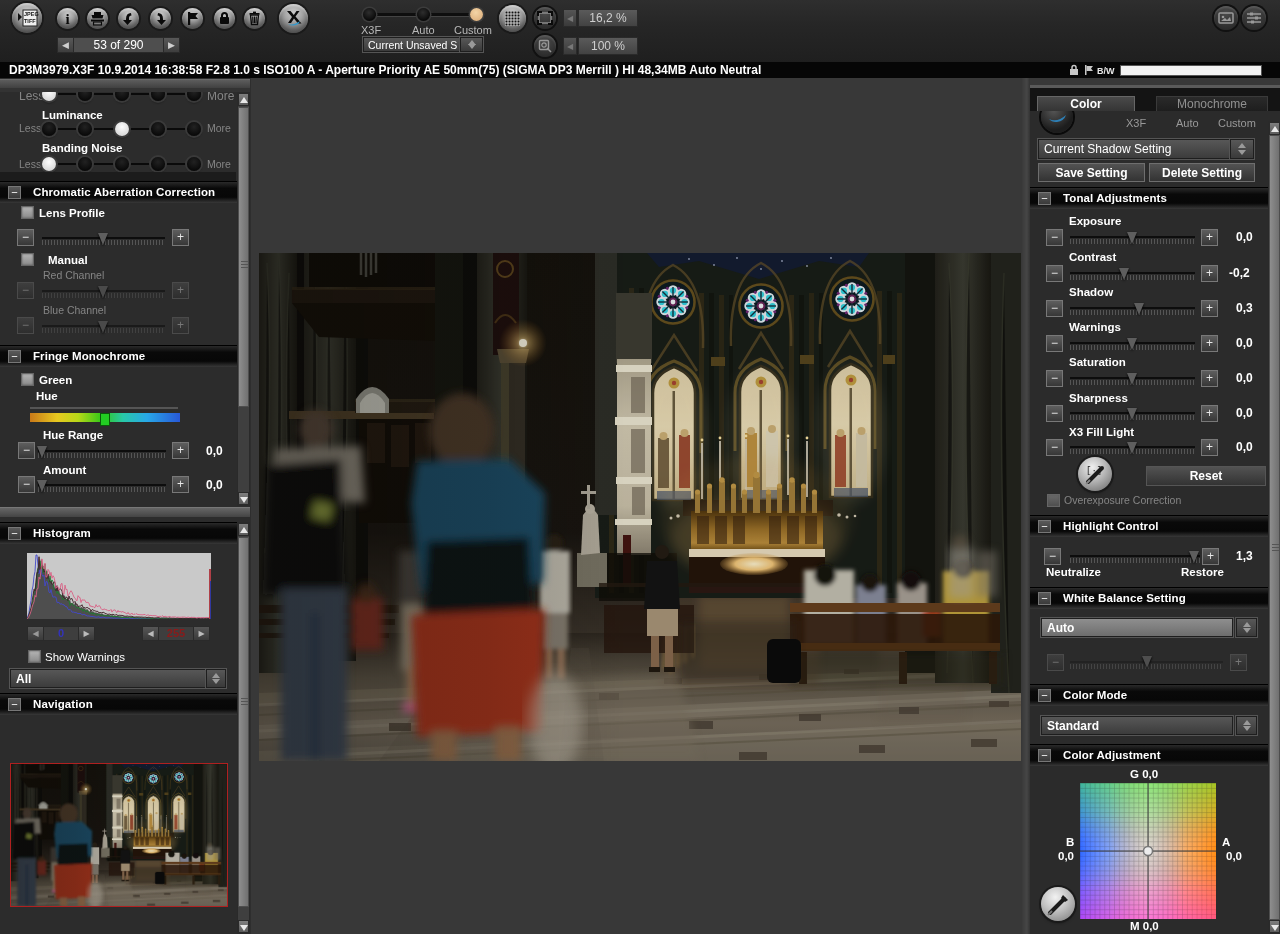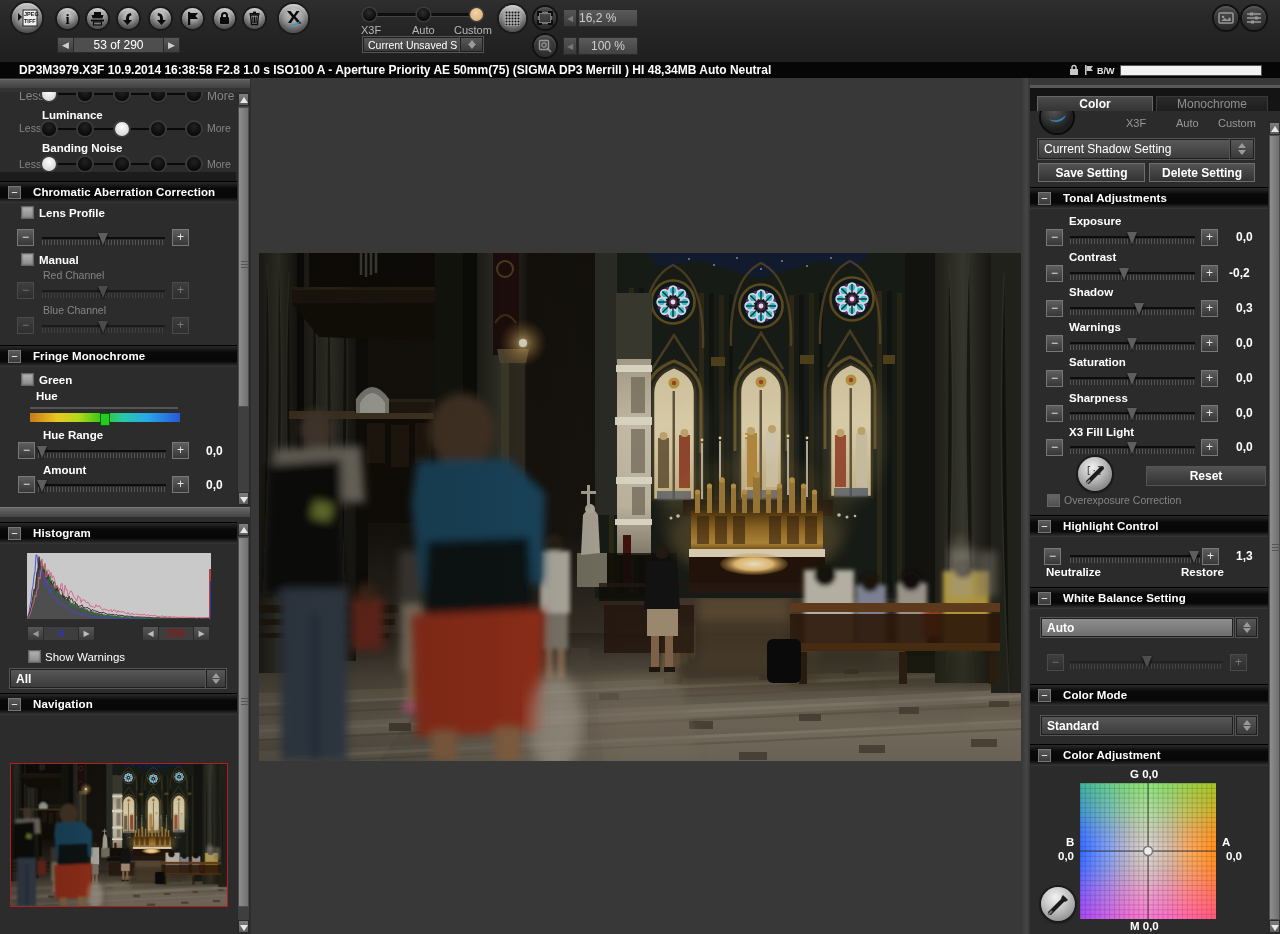--- a/index.html
+++ b/index.html
@@ -184,21 +184,21 @@
       <path d="M4 9 L4 5 L8 5 M14 5 L18 5 L18 9 M18 13 L18 17 L14 17 M8 17 L4 17 L4 13" fill="none" stroke="#0a0a0a" stroke-width="2"></path>
       </svg>
     <div class="cbtn dark" style="left:534px;top:35px;width:22px;height:22px"></div>
     <svg class="abs" style="left:534px;top:35px" width="22" height="22">
       <rect x="5.5" y="5.5" width="9" height="9" rx="1" fill="none" stroke="#999" stroke-width="1.4"></rect>
       <line x1="13" y1="13" x2="17" y2="17" stroke="#999" stroke-width="1.6"></line>
       <circle cx="10" cy="10" r="2.2" fill="none" stroke="#999" stroke-width="1.2"></circle>
       </svg>
 
     <div class="abs" style="left:563px;top:9px;width:14px;height:18px;background:linear-gradient(180deg,#555,#3a3a3a);border:1px solid #2a2a2a;color:#777;font-size:8px;line-height:17px;text-align:center">◀</div>
-    <div class="abs" style="left:578px;top:9px;width:60px;height:18px;background:linear-gradient(180deg,#5a5a5a,#424242);border:1px solid #2a2a2a;color:#cfcfcf;font-size:12px;line-height:16px;text-align:left">16,2 %</div>
+    <div class="abs" style="left:578px;top:9px;width:60px;height:18px;background:linear-gradient(180deg,#5a5a5a,#424242);border:1px solid #2a2a2a;color:#cfcfcf;font-size:12px;line-height:16px;text-align:center">16,2 %</div>
     <div class="abs" style="left:563px;top:37px;width:14px;height:18px;background:linear-gradient(180deg,#555,#3a3a3a);border:1px solid #2a2a2a;color:#777;font-size:8px;line-height:17px;text-align:center">◀</div>
     <div class="abs" style="left:578px;top:37px;width:60px;height:18px;background:linear-gradient(180deg,#5a5a5a,#424242);border:1px solid #2a2a2a;color:#cfcfcf;font-size:12px;line-height:16px;text-align:center">100 %</div>
 
     <div class="cbtn dark" style="left:1214px;top:6px;width:24px;height:24px"></div>
     <svg class="abs" style="left:1214px;top:6px" width="24" height="24">
       <rect x="5" y="7" width="14" height="10" rx="1" fill="none" stroke="#9a9a9a" stroke-width="1.5"></rect>
       <circle cx="9" cy="11" r="1.3" fill="#9a9a9a"></circle>
         <path d="M7 15 L11 12 L13 14 L16 11 L17 15 Z" fill="#9a9a9a"></path>
       </svg>
     <div class="cbtn dark" style="left:1242px;top:6px;width:24px;height:24px"></div>
@@ -206,21 +206,21 @@
       <g stroke="#9a9a9a" stroke-width="1.5">
           <line x1="5" y1="8" x2="19" y2="8"></line>
           <line x1="5" y1="12" x2="19" y2="12"></line>
           <line x1="5" y1="16" x2="19" y2="16"></line>
         </g>
       <rect x="8" y="6.5" width="3" height="3" fill="#9a9a9a"></rect>
         <rect x="13" y="10.5" width="3" height="3" fill="#9a9a9a"></rect>
         <rect x="9" y="14.5" width="3" height="3" fill="#9a9a9a"></rect>
       </svg>
   </div>
-  <div id="titlebar" class="abs"><span style="padding-left:19px">DP3M3979.X3F 10.9.2014 16:38:58 F2.8 1.0 s ISO100 A - Aperture Priority AE 50mm(75) (SIGMA DP3 Merrill ) HI 48,34MB Auto Neutral</span>
+  <div id="titlebar" class="abs"><span style="padding-left:9px">DP3M3979.X3F 10.9.2014 16:38:58 F2.8 1.0 s ISO100 A - Aperture Priority AE 50mm(75) (SIGMA DP3 Merrill ) HI 48,34MB Auto Neutral</span>
     <svg class="abs" style="left:1068px;top:2px" width="50" height="12">
       <rect x="2" y="5" width="8" height="6" fill="#c8c8c8"></rect>
         <path d="M4 5 L4 3.5 Q4 1.5 6 1.5 Q8 1.5 8 3.5 L8 5" fill="none" stroke="#c8c8c8" stroke-width="1.5"></path>
       <rect x="17" y="1" width="1.5" height="10" fill="#c8c8c8"></rect>
         <path d="M18.5 2 L25 2 L23 4.5 L25 7 L18.5 7 Z" fill="#c8c8c8"></path>
       <text x="29" y="10" font-size="9" font-weight="bold" fill="#e8e8e8" font-family="Liberation Sans">B/W</text>
     </svg>
     <div class="abs" style="left:1120px;top:3px;width:142px;height:11px;background:#f2f2f2;border:1px solid #555"></div>
   </div>
   <div id="centerarea" class="abs">
@@ -761,21 +761,21 @@
         <div class="t">Chromatic Aberration Correction</div>
       </div>
     <div class="chk" style="left:21px;top:128px"></div>
     <div class="lbl" style="left:39px;top:129px;font-weight:bold">Lens Profile</div>
     <div class="sqbtn" style="left:17px;top:151px">−</div>
     <div class="track" style="left:42px;top:159px;width:123px"></div>
     <div class="ticks" style="left:42px;top:162px;width:123px"></div>
     <div class="thumb" style="left:98px;top:155px"></div>
     <div class="sqbtn" style="left:172px;top:151px">+</div>
     <div class="chk" style="left:21px;top:175px"></div>
-    <div class="lbl" style="left:39px;top:176px;font-weight:bold">Manual</div>
+    <div class="lbl" style="left:48px;top:176px;font-weight:bold">Manual</div>
     <div class="lbl dim" style="left:43px;top:191px">Red Channel</div>
     <div class="sqbtn dim" style="left:17px;top:204px">−</div>
     <div class="track" style="left:42px;top:212px;width:123px;background:#1a1a1a"></div>
     <div class="ticks" style="left:42px;top:215px;width:123px;opacity:.5"></div>
     <div class="thumb" style="left:98px;top:208px;border-top-color:#4a4a4a"></div>
     <div class="sqbtn dim" style="left:172px;top:204px">+</div>
     <div class="lbl dim" style="left:43px;top:226px">Blue Channel</div>
     <div class="sqbtn dim" style="left:17px;top:239px">−</div>
     <div class="track" style="left:42px;top:247px;width:123px;background:#1a1a1a"></div>
     <div class="ticks" style="left:42px;top:250px;width:123px;opacity:.5"></div>
@@ -863,21 +863,21 @@
         <div class="sb-grip" style="top:160px"></div>
           <div class="sb-grip" style="top:163px"></div>
           <div class="sb-grip" style="top:166px"></div>
       </div>
       <div class="sb-arrow down" style="bottom:0"></div>
     </div>
   </div>
   <div id="rightpanel" class="abs">
     <div class="abs" style="left:0;top:0;width:250px;height:3px;background:#5a5a5a"></div>
     <div class="abs" style="left:0;top:3px;width:250px;height:23px;background:#141414"></div>
-    <div class="abs" style="left:7px;top:11px;width:116px;height:15px;background:linear-gradient(180deg,#4a4a4a,#353535);border:1px solid #666;border-bottom:none;color:#fff;font-size:12px;font-weight:bold;text-align:center;line-height:15px">Color</div>
+    <div class="abs" style="left:7px;top:11px;width:98px;height:15px;background:linear-gradient(180deg,#4a4a4a,#353535);border:1px solid #666;border-bottom:none;color:#fff;font-size:12px;font-weight:bold;text-align:center;line-height:15px">Color</div>
     <div class="abs" style="left:126px;top:11px;width:112px;height:15px;background:linear-gradient(180deg,#2a2a2a,#1e1e1e);border:1px solid #3a3a3a;border-bottom:none;color:#909090;font-size:12px;text-align:center;line-height:15px">Monochrome</div>
     <div class="abs" style="left:0;top:26px;width:250px;height:30px;overflow:hidden">
       <div class="abs" style="left:11px;top:-10px;width:32px;height:32px;border-radius:50%;background:radial-gradient(circle at 40% 30%,#555,#1d1d1d 65%);box-shadow:0 0 0 2px #0a0a0a"></div>
       <svg class="abs" style="left:11px;top:-10px" width="32" height="32">
           <path d="M8 18 Q16 22 25 14 Q23 20 16 21 Q11 21.5 8 18 Z" fill="#2e7fb5"></path>
         </svg>
     </div>
     <div class="lbl" style="left:96px;top:32px;font-size:11px;color:#999">X3F</div>
     <div class="lbl" style="left:146px;top:32px;font-size:11px;color:#999">Auto</div>
     <div class="lbl" style="left:188px;top:32px;font-size:11px;color:#999">Custom</div>

